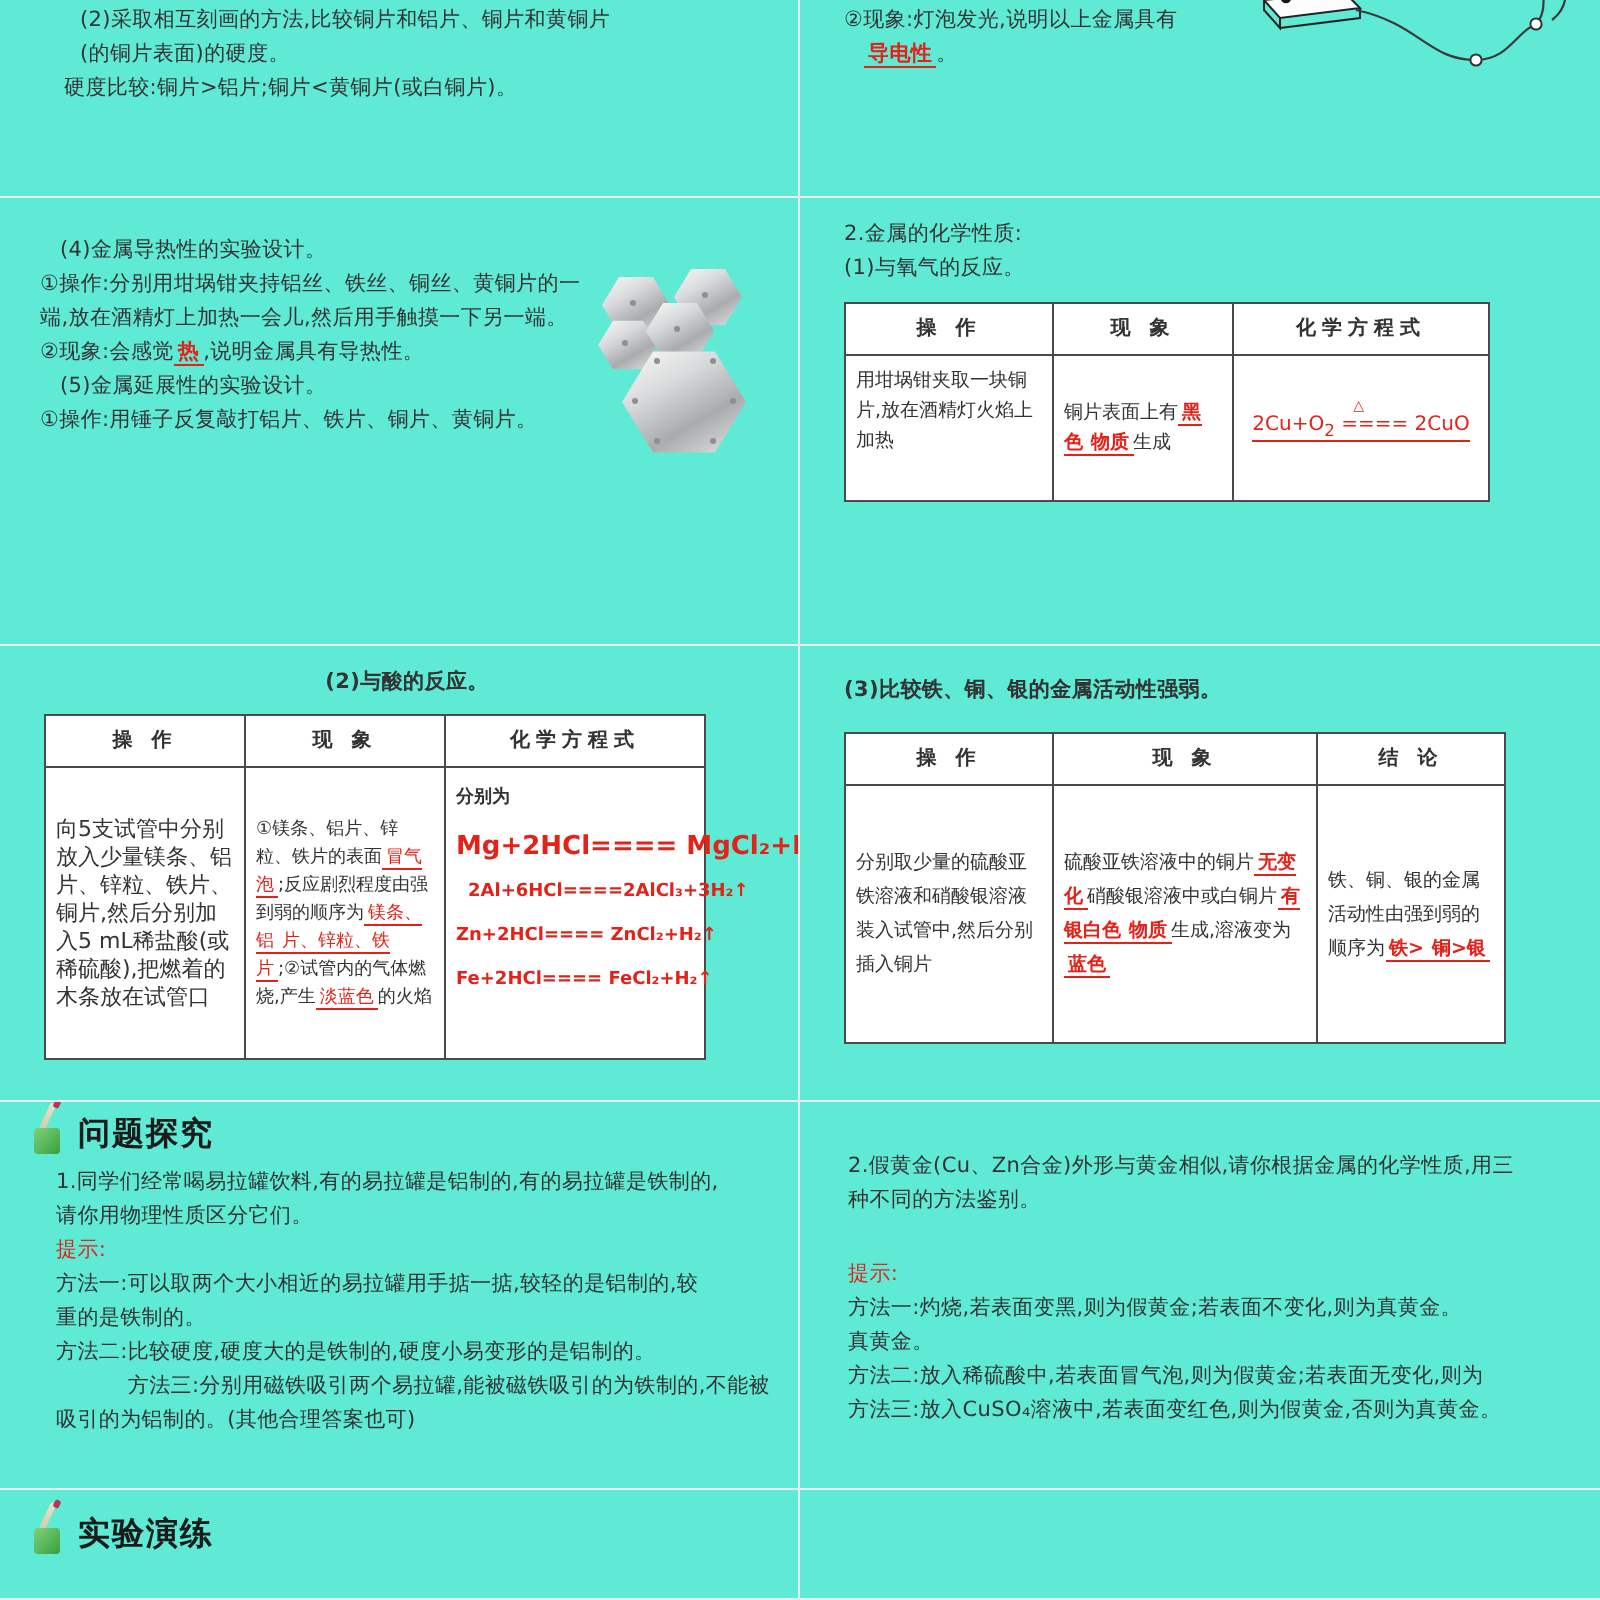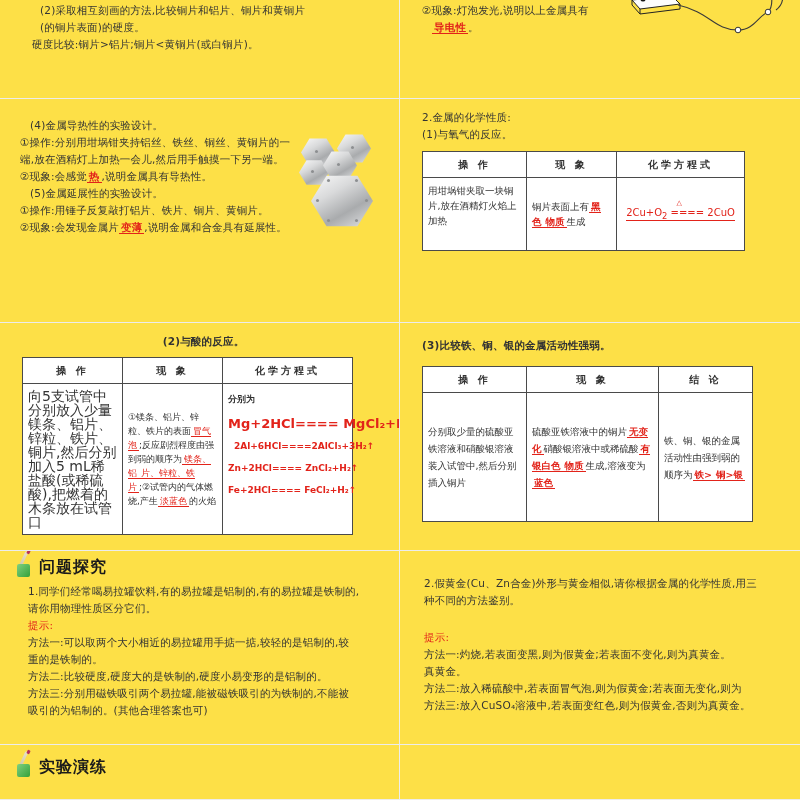--- a/index.html
+++ b/index.html
@@ -14,21 +14,21 @@
   .page{width:800px;height:800px;position:relative;background:#f3f3f3;}
 
   
   .grid{
     position:absolute;inset:0;
     display:grid;
     grid-template-columns:400px 400px;
     grid-template-rows:99px 224px 228px 194px 55px;
   }
   .cell{
-    background:#fde047;
+    background:#5eead4;
     border-right:1px solid #ececec;
     border-bottom:1px solid #ececec;
     position:relative;
     overflow:hidden;
     box-sizing:border-box;
   }
   .cell.col2{border-right:none;}
   .inner{position:absolute;inset:0;padding:6px 14px 6px 22px;box-sizing:border-box;}
 
   
@@ -155,23 +155,20 @@
     <div class="cell">
       <div class="inner" style="padding-top:18px;padding-left:20px;">
         <div class="ln" style="padding-left:10px;">(4)金属导热性的实验设计。</div>
         <div class="ln">①操作:分别用坩埚钳夹持铝丝、铁丝、铜丝、黄铜片的一</div>
         <div class="ln">端,放在酒精灯上加热一会儿,然后用手触摸一下另一端。</div>
         <div class="ln">
           <span>②现象:会感觉</span><span class="ured" style="font-weight:bold;">热</span><span>,说明金属具有导热性。</span>
         </div>
         <div class="ln" style="padding-left:10px;">(5)金属延展性的实验设计。</div>
         <div class="ln">①操作:用锤子反复敲打铝片、铁片、铜片、黄铜片。</div>
-        <div class="ln">
-          <span>②现象:会发现金属片</span><span class="ured" style="font-weight:bold;">变薄</span><span>,说明金属和合金具有延展性。</span>
-        </div>
       </div>
 
       <div class="hexwrap">
         <div class="hex h1">
             <i style="left:14px;top:13px;"></i>
           </div>
         <div class="hex h4">
             <i style="left:12px;top:11px;"></i>
           </div>
         <div class="hex h3">
@@ -236,21 +233,21 @@
             </colgroup>
           <thead>
             <tr>
               <th>操  作</th>
               <th>现  象</th>
               <th>化学方程式</th>
             </tr>
           </thead>
           <tbody>
             <tr>
-              <td class="mid" style="height:135px;font-size:14px;line-height:14px;">向5支试管中分别放入少量镁条、铝片、锌粒、铁片、铜片,然后分别加入5 mL稀盐酸(或稀硫酸),把燃着的木条放在试管口</td>
+              <td class="mid" style="height:135px;font-size:11px;line-height:14px;">向5支试管中分别放入少量镁条、铝片、锌粒、铁片、铜片,然后分别加入5 mL稀盐酸(或稀硫酸),把燃着的木条放在试管口</td>
               <td class="mid" style="font-size:9px;line-height:14px;">
                 <span>①镁条、铝片、锌粒、铁片的表面</span><span class="ured">冒气泡</span><span>;</span><span>反应剧烈程度由强到弱的顺序为</span><span class="ured">镁条、铝</span><span class="ured">片、锌粒、铁片</span><span>;</span><span>②试管内的气体燃烧,产生</span><span class="ured">淡蓝色</span><span>的火焰</span>
               </td>
               <td class="top" style="padding-top:8px;">
                 <div style="font-weight:bold;font-size:9px;margin-bottom:6px;">分别为</div>
                 <div class="red" style="font-size:13px;line-height:22px;font-weight:bold;white-space:nowrap;">Mg+2HCl====  MgCl₂+H₂↑</div>
                 <div class="red" style="font-size:9px;line-height:22px;font-weight:bold;white-space:nowrap;padding-left:6px;">2Al+6HCl====2AlCl₃+3H₂↑</div>
                 <div class="red" style="font-size:9px;line-height:22px;font-weight:bold;white-space:nowrap;">Zn+2HCl====  ZnCl₂+H₂↑</div>
                 <div class="red" style="font-size:9px;line-height:22px;font-weight:bold;white-space:nowrap;">Fe+2HCl====  FeCl₂+H₂↑</div>
               </td>
@@ -274,21 +271,21 @@
             <tr>
               <th>操  作</th>
               <th>现  象</th>
               <th>结  论</th>
             </tr>
           </thead>
           <tbody>
             <tr>
               <td class="mid" style="height:118px;line-height:17px;">分别取少量的硫酸亚铁溶液和硝酸银溶液装入试管中,然后分别插入铜片</td>
               <td class="mid" style="line-height:17px;">
-                <span>硫酸亚铁溶液中的铜片</span><span class="ured" style="font-weight:bold;">无变化</span><span>硝酸银溶液中</span><span>或稀硫酸</span><span class="ured" style="font-weight:bold;">有银白色</span><span class="ured" style="font-weight:bold;">物质</span><span>生成,溶液变为</span><span class="ured" style="font-weight:bold;margin-top:24px;">蓝色</span>
+                <span>硫酸亚铁溶液中的铜片</span><span class="ured" style="font-weight:bold;">无变化</span><span>硝酸银溶液中</span><span>或白铜片</span><span class="ured" style="font-weight:bold;">有银白色</span><span class="ured" style="font-weight:bold;">物质</span><span>生成,溶液变为</span><span class="ured" style="font-weight:bold;margin-top:24px;">蓝色</span>
               </td>
               <td class="mid" style="line-height:17px;">
                 <span>铁、铜、银的金</span><span>属活动性由强到</span><span>弱的顺序为</span><span class="ured" style="font-weight:bold;">铁&gt;</span><span class="ured" style="font-weight:bold;">铜&gt;银</span>
               </td>
             </tr>
           </tbody>
         </table>
       </div>
     </div>
 
@@ -301,21 +298,21 @@
               <span class="nib"></span>
           </span>
           <span class="ttl">问题探究</span>
         </div>
         <div class="ln" style="padding-left:12px;">1.同学们经常喝易拉罐饮料,有的易拉罐是铝制的,有的易拉罐是铁制的,</div>
         <div class="ln" style="padding-left:12px;">请你用物理性质区分它们。</div>
         <div class="ln red" style="padding-left:12px;">提示:</div>
         <div class="ln" style="padding-left:12px;">方法一:可以取两个大小相近的易拉罐用手掂一掂,较轻的是铝制的,较</div>
         <div class="ln" style="padding-left:12px;">重的是铁制的。</div>
         <div class="ln" style="padding-left:12px;">方法二:比较硬度,硬度大的是铁制的,硬度小易变形的是铝制的。</div>
-        <div class="ln" style="padding-left:12px;">方法三:分别用磁铁吸引两个易拉罐,能被磁铁吸引的为铁制的,不能被</div>
+        <div class="ln" style="padding-left:12px;text-align:right;">方法三:分别用磁铁吸引两个易拉罐,能被磁铁吸引的为铁制的,不能被</div>
         <div class="ln" style="padding-left:12px;">吸引的为铝制的。(其他合理答案也可)</div>
       </div>
     </div>
 
     <div class="cell col2">
       <div class="inner" style="padding-top:24px;padding-left:24px;">
         <div class="ln">2.假黄金(Cu、Zn合金)外形与黄金相似,请你根据金属的化学性质,用三</div>
         <div class="ln">种不同的方法鉴别。</div>
         <div class="ln" style="height:20px;"></div>
         <div class="ln red">提示:</div>

